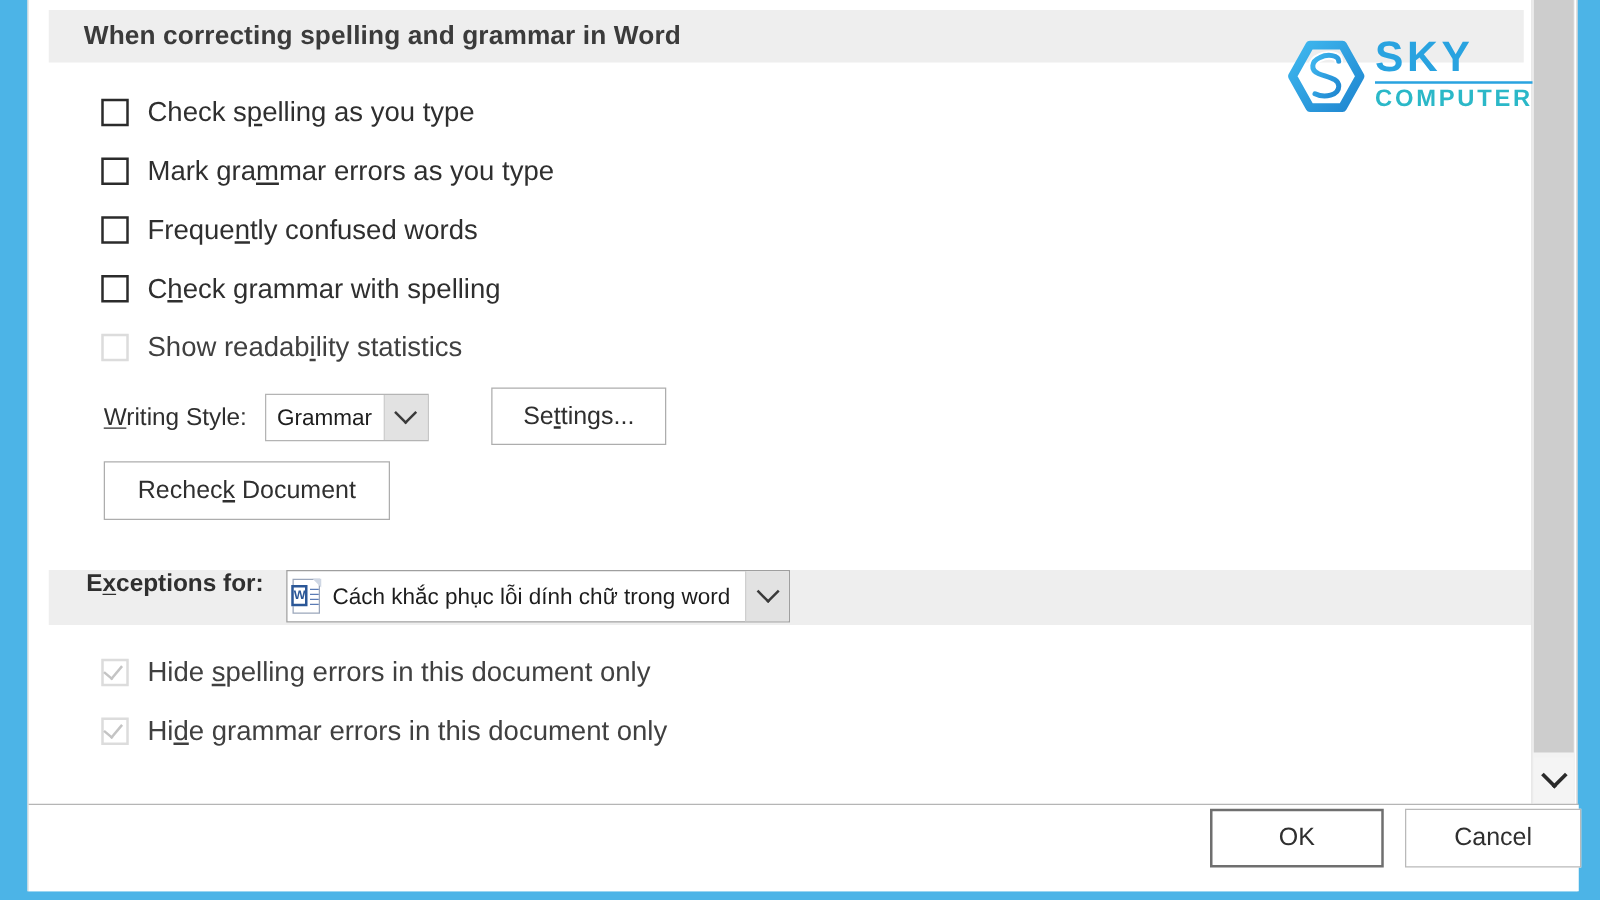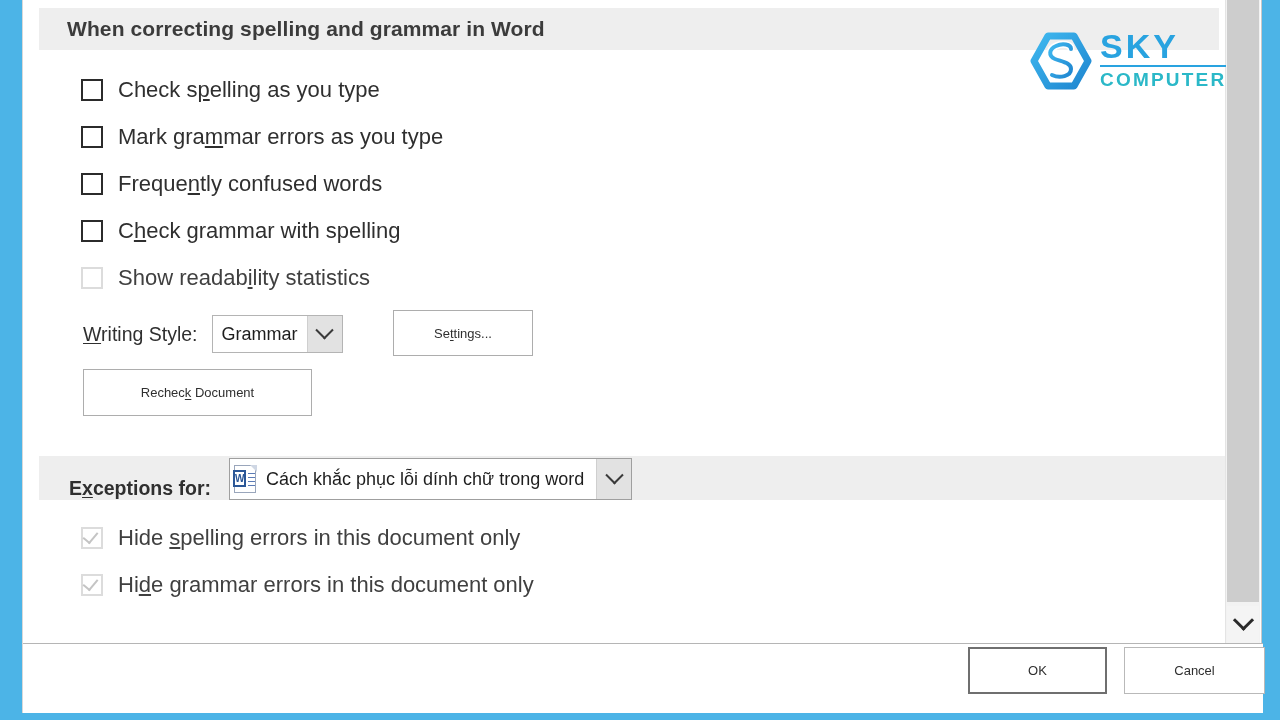--- a/index.html
+++ b/index.html
@@ -149,21 +149,21 @@
     height: 11px;
     border-right: 2px solid #3a3a3a;
     border-bottom: 2px solid #3a3a3a;
     transform: rotate(45deg) translate(-3px,-3px);
   }
 
   .btn {
     box-sizing: border-box;
     border: 1px solid #adadad;
     background: #ffffff;
-    font-size: 13px;
+    font-size: 20px;
     color: #2f2f2f;
     display: flex;
     align-items: center;
     justify-content: center;
     white-space: nowrap;
   }
   .btn u { text-decoration: underline; text-underline-offset: 2px; }
 
   #settings-button {
     position: absolute;
@@ -182,21 +182,21 @@
 
   
   #exceptions-bar {
     position: absolute;
     left: 16px;
     top: 464px;
     width: 1190px;
     height: 44px;
     background: #eeeeee;
     display: flex;
-    align-items: flex-end;
+    align-items: flex-start;
   }
   #exceptions-label {
     font-size: 19.5px;
     font-weight: 700;
     color: #2f2f2f;
     padding-left: 30px;
     white-space: nowrap;
   }
   #exceptions-label u { text-decoration: underline; text-underline-offset: 2px; }
 

